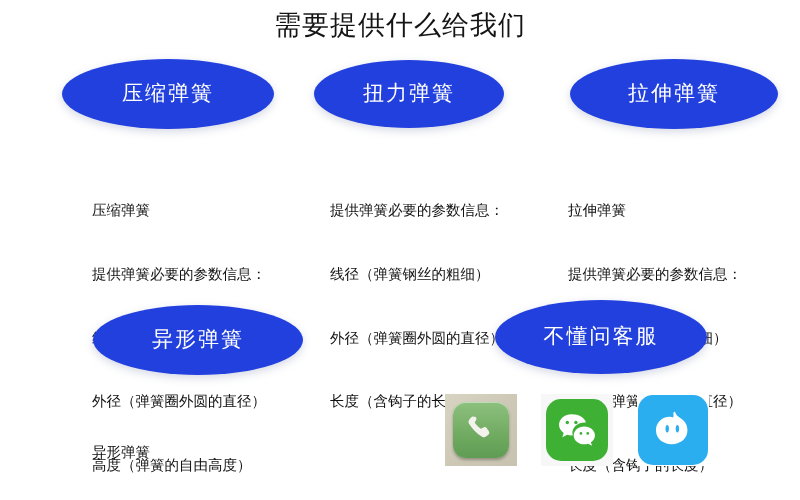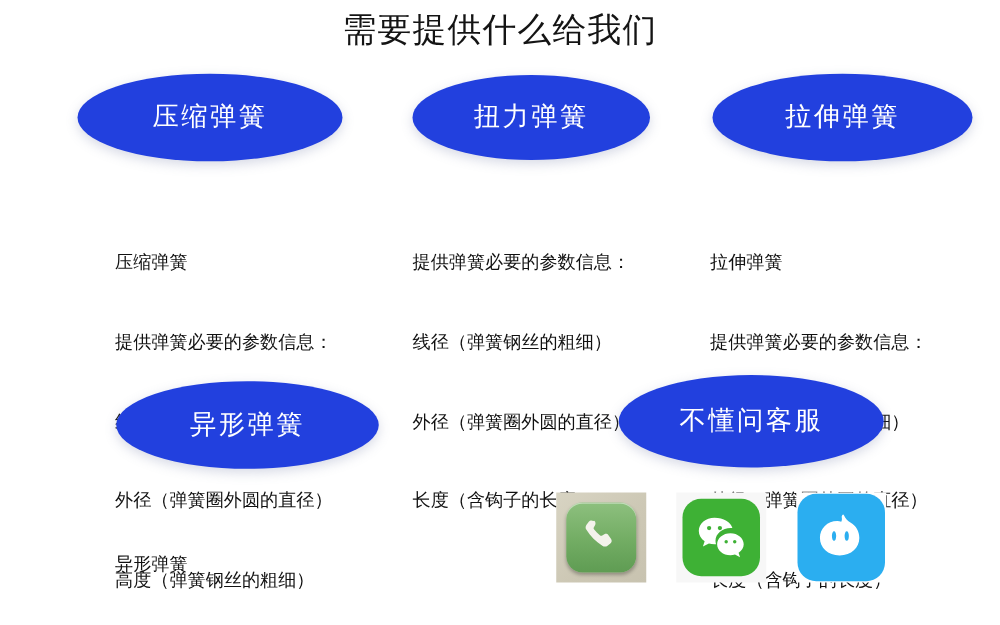--- a/index.html
+++ b/index.html
@@ -47,21 +47,21 @@
     font-size: 21px;
     letter-spacing: 2px;
     box-shadow: 0 3px 9px rgba(120,130,170,0.30);
   }
   .ellipse-label {
     display: block;
     transform: translateY(-1px);
   }
 
   #ellipse-compression { left: 62px;  top: 59px;  width: 212px; height: 70px; }
-  #ellipse-torsion     { left: 330px; top: 60px;  width: 190px; height: 68px; }
+  #ellipse-torsion     { left: 314px; top: 60px;  width: 190px; height: 68px; }
   #ellipse-extension   { left: 570px; top: 59px;  width: 208px; height: 70px; }
   #ellipse-custom      { left: 93px;  top: 305px; width: 210px; height: 70px; }
   #ellipse-support     { left: 495px; top: 300px; width: 212px; height: 74px; justify-content: center; }
 
   
   .text-block {
     position: absolute;
     font-size: 14.5px;
     line-height: 21.2px;
     color: #111111;
@@ -145,21 +145,21 @@
   </div>
   <div class="ellipse" id="ellipse-extension">
     <span class="ellipse-label">拉伸弹簧</span>
   </div>
 
   <div class="text-block" id="text-compression">
     <span class="text-line">压缩弹簧</span>
     <span class="text-line">提供弹簧必要的参数信息：</span>
     <span class="text-line">线径（弹簧钢丝的粗细）</span>
     <span class="text-line">外径（弹簧圈外圆的直径）</span>
-    <span class="text-line">高度（弹簧钢丝的粗细）</span>
+    <span class="text-line">高度（弹簧的自由高度）</span>
     
   </div>
 
   <div class="text-block" id="text-torsion">
     <span class="text-line">提供弹簧必要的参数信息：</span>
     <span class="text-line">线径（弹簧钢丝的粗细）</span>
     <span class="text-line">外径（弹簧圈外圆的直径）</span>
     <span class="text-line">长度（含钩子的长度）</span>
     
   </div>

